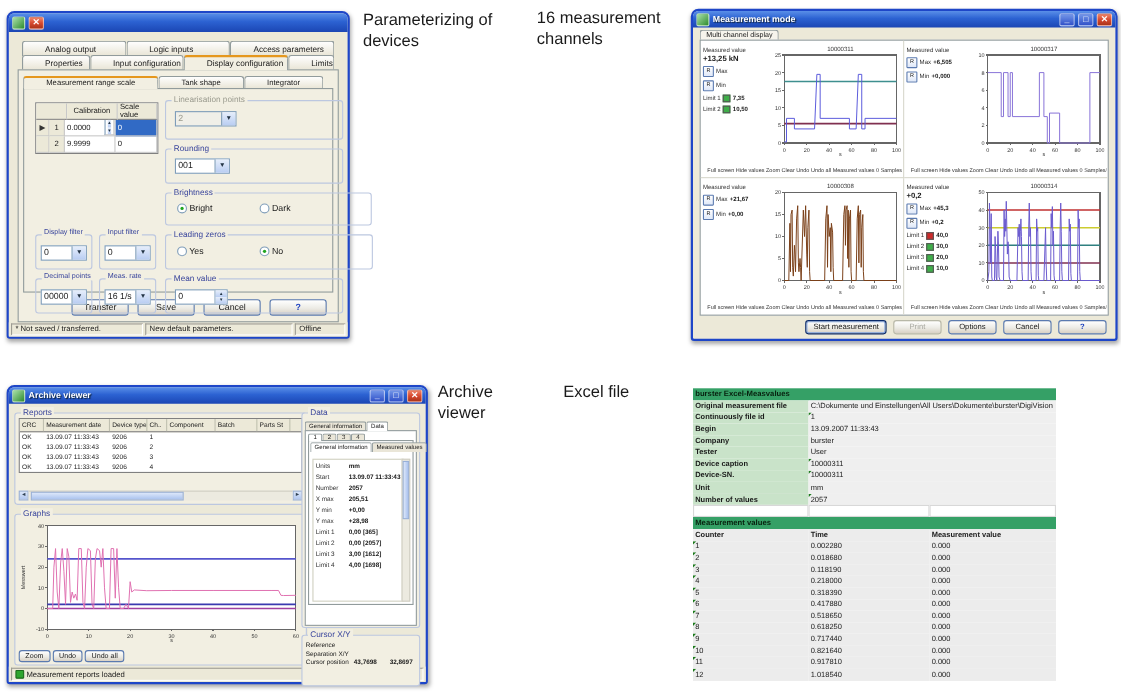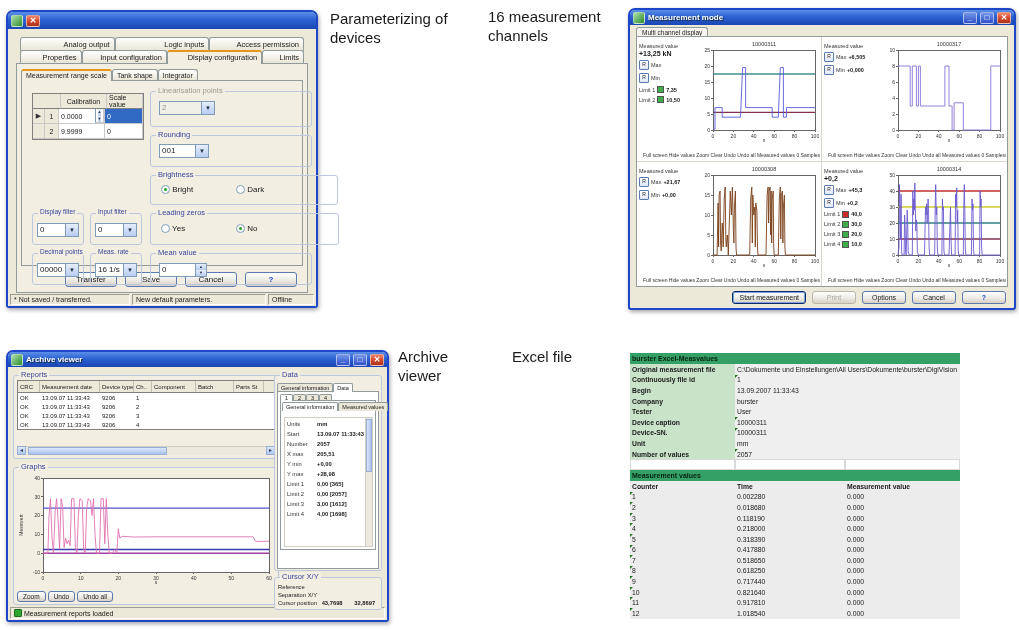--- a/index.html
+++ b/index.html
@@ -41,21 +41,21 @@
   .radio.on::after{content:"";position:absolute;left:2px;top:2px;width:3px;height:3px;border-radius:50%;background:#1fa51f;}
   .xp-btn{border:1px solid #5a7ab0;border-radius:3px;font-size:8px;padding:2px 8px;text-align:center;
           background:linear-gradient(180deg,#fff,#ecebe5 55%,#d8d0c4);white-space:nowrap;box-sizing:border-box;}
   .xp-btn.default{border:1px solid #0a2a6a;box-shadow:0 0 0 1px #7da2e0 inset;}
   .xp-btn.disabled{color:#a8a8a0;border-color:#b8b8a8;}
   .help-btn{width:18px;padding:2px 0;color:#1a3fbf;font-weight:bold;}
   
   #device-window{left:6px;top:10px;width:312px;height:298px;}
   .t-strip{display:flex;padding:0 12px;position:relative;}
   .t{border:1px solid #919b9c;border-bottom:none;border-radius:3px 3px 0 0;font-size:7.5px;
-     background:linear-gradient(#fefefe,#e8e4d4);padding:2px 4px;text-align:right;white-space:nowrap;
+     background:linear-gradient(#fefefe,#e8e4d4);padding:2px 20px;text-align:left;white-space:nowrap;
      overflow:hidden;box-sizing:border-box;}
   .t-strip.row1{margin-top:8px;}
   .t-strip.row1 .t{flex:1;}
   .t-strip.row2{margin-top:-1px;}
   .t.active{border-top:2px solid #e5971d;background:#f2efe2;position:relative;z-index:3;padding-top:1px;}
   .ds-panel{border:1px solid #919b9c;background:#f2efe2;margin:-1px 8px 0 8px;flex:1;
             display:flex;flex-direction:column;position:relative;z-index:1;}
   .t-strip.inner{padding:0 4px;margin-top:5px;}
   .t-strip.inner .t{font-size:7px;}
   .ds-main{border:1px solid #919b9c;margin:-1px 4px 0 4px;flex:1;position:relative;background:#f2efe2;}
@@ -135,21 +135,21 @@
   .a-subpage{border:1px solid #919b9c;margin:-1px 2px 0 2px;height:148px;position:relative;background:#fff;}
   .a-subtabs{display:flex;padding:1px 1px 0 1px;}
   .a-fields{position:absolute;left:3px;top:16px;right:8px;bottom:2px;border:1px solid #d0d0c0;
             padding:3px 2px;overflow:hidden;}
   .a-frow{display:flex;margin-bottom:4px;}
   .a-frow .fl{width:30px;font-size:5.8px;color:#333;flex:0 0 30px;}
   .a-frow .fv{font-size:5.8px;font-weight:bold;white-space:nowrap;}
   .vscroll{position:absolute;right:2px;top:16px;bottom:2px;width:6px;background:#eceae0;border:1px solid #d0cec2;}
   .vs-thumb{position:absolute;left:0;right:0;top:1px;height:40%;background:linear-gradient(90deg,#dce7fa,#aac2ee);
             border:1px solid #98b0d8;}
-  .a-cursor{right:2px;top:208px;width:108px;height:33px;background:#f2efe2;padding:6px 3px 0 3px;}
+  .a-cursor{right:2px;top:208px;width:108px;height:47px;background:#f2efe2;padding:6px 3px 0 3px;}
   .a-crow{font-size:5.8px;margin-bottom:2px;white-space:nowrap;}
   .a-crow b{margin-left:3px;}
   .a-btnrow{display:flex;justify-content:flex-end;gap:6px;align-items:center;padding:2px 6px 3px 0;}
   .a-btnrow .xp-btn{font-size:7px;min-width:46px;}
   .led{width:6px;height:6px;background:#2ea52e;border:1px solid #1a6a1a;border-radius:1px;}
   
   #excel{position:absolute;left:630px;top:353px;width:330px;}
   .xl-row{display:flex;height:10.6px;align-items:stretch;}
   .xl-row span{display:flex;align-items:center;box-sizing:border-box;padding:0 2px;font-size:6.8px;
                white-space:nowrap;overflow:hidden;position:relative;}
@@ -176,21 +176,21 @@
 <div class="caption" style="left:512px;top:348px;width:90px;">Excel file</div>
 
 <div class="xp-window" id="device-window">
   <div class="titlebar">
     <span class="app-icon"></span>
     <span class="tb-btn btn-close">✕</span>
   </div>
   <div class="t-strip row1">
     <span class="t">Analog output</span>
     <span class="t">Logic inputs</span>
-    <span class="t">Access permission</span>
+    <span class="t">Access parameters</span>
   </div>
   <div class="t-strip row2">
     <span class="t" style="width:62px;">Properties</span>
     <span class="t" style="width:86px;">Input configuration</span>
     <span class="t active" style="width:96px;">Display configuration</span>
     <span class="t" style="width:42px;">Limits</span>
   </div>
   <div class="ds-panel">
     <div class="t-strip inner">
       <span class="t active">Measurement range scale</span>

